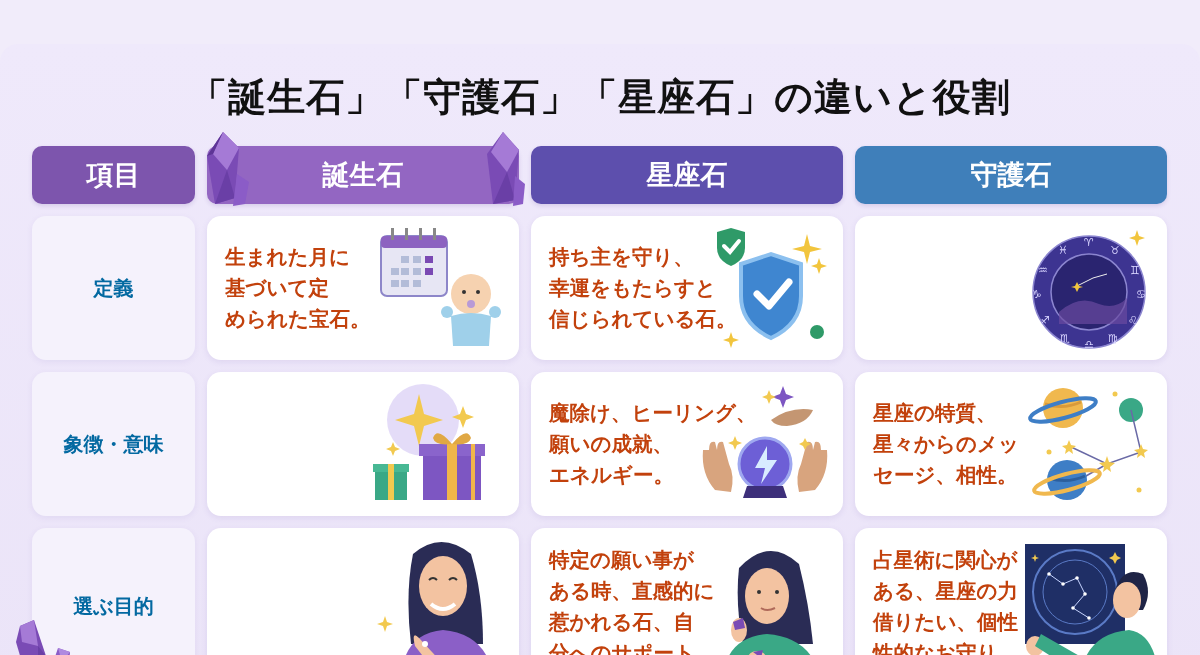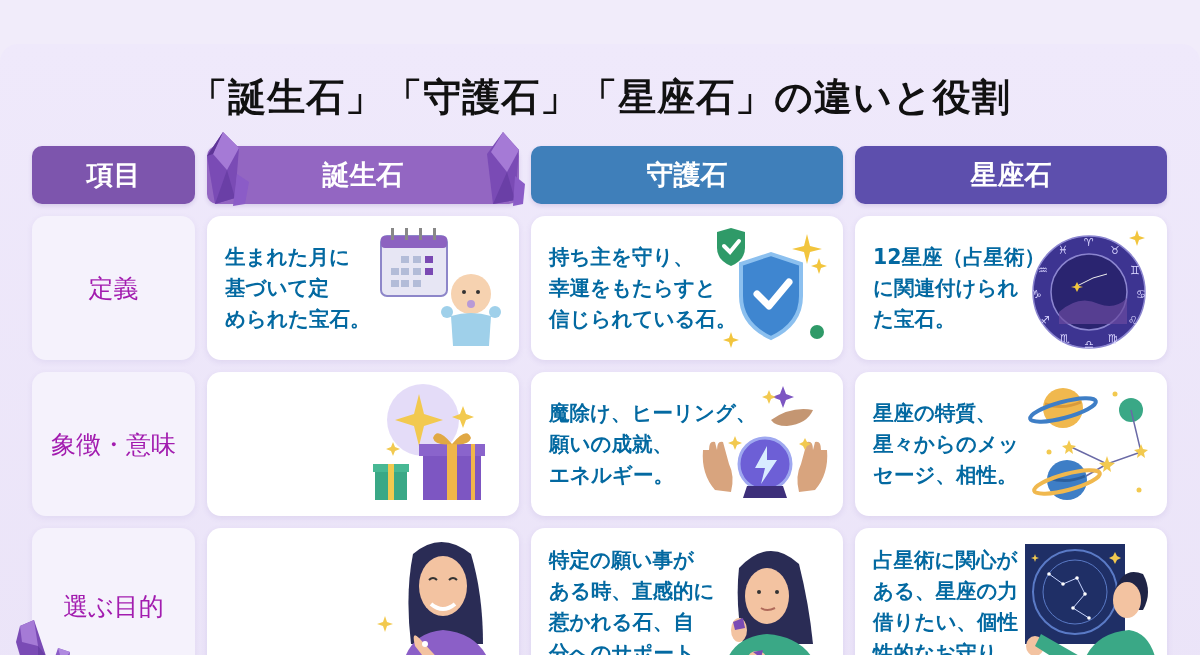--- a/index.html
+++ b/index.html
@@ -39,34 +39,34 @@
     box-shadow: 0 2px 4px rgba(80,50,140,0.15);
   }
   .hdr.item { background: #7d55ad; }
   .hdr.birth { background: #9366c2; text-align: center; }
   .hdr.guard { background: #3f7fba; }
   .hdr.zodiac { background: #5d4fad; }
   .rowlabel {
     background: #f5f2fc;
     border-radius: 14px;
     display: flex; align-items: center; justify-content: center;
-    font-size: 25px; font-weight: normal; color: #a21caf;
+    font-size: 20px; font-weight: bold; color: #0369a1;
     box-shadow: 0 2px 6px rgba(90,60,160,0.08);
   }
   .cell {
     background: #ffffff;
     border-radius: 14px;
     position: relative;
     box-shadow: 0 2px 6px rgba(90,60,160,0.10);
     overflow: hidden;
   }
   .cell .txt {
     position: absolute; left: 18px; top: 50%;
     transform: translateY(-50%);
-    font-size: 20.5px; font-weight: bold; color: #0369a1;
+    font-size: 20.5px; font-weight: bold; color: #c2410c;
     line-height: 31px;
     white-space: pre-line;
   }
   .cell .ill {
     position: absolute; right: 8px; top: 8px; bottom: 6px;
     width: 140px;
   }
   .crystal { position: absolute; }
 </style>
 </head>
@@ -89,25 +89,25 @@
         <polygon points="36,44 48,52 44,74 32,76" fill="#8b5cc7"></polygon>
       </svg>
       <span>誕生石</span>
       <svg class="crystal" style="right:-8px;top:-16px" width="50" height="78" viewBox="0 0 50 78">
         <polygon points="26,2 42,20 38,70 16,74 10,24" fill="#7a4bb5"></polygon>
         <polygon points="26,2 42,20 30,42 14,22" fill="#a57ad6"></polygon>
         <polygon points="30,42 38,70 16,74" fill="#6a3fa6"></polygon>
         <polygon points="38,46 48,54 46,74 36,76" fill="#8b5cc7"></polygon>
       </svg>
     </div>
+    <div class="hdr zodiac">
+        <span>星座石</span>
+      </div>
     <div class="hdr guard">
         <span>守護石</span>
-      </div>
-    <div class="hdr zodiac">
-        <span>星座石</span>
       </div>
 
     <div class="rowlabel">定義</div>
     <div class="cell">
       <div class="txt">生まれた月に
 基づいて定
 められた宝石。</div>
       <svg class="ill" viewBox="0 0 140 130">
         <rect x="10" y="12" width="66" height="60" rx="6" fill="#e7e6f4" stroke="#8d86c9" stroke-width="2"></rect>
         <rect x="10" y="12" width="66" height="12" rx="4" fill="#8c62c0"></rect>
@@ -149,23 +149,20 @@
         <path d="M29 22 L35 28 L44 17" stroke="#fff" stroke-width="4" fill="none" stroke-linecap="round"></path>
         <path d="M46 40 L76 30 L106 40 L106 72 Q106 100 76 114 Q46 100 46 72 Z" fill="#3f86d0" stroke="#8cc0ef" stroke-width="4"></path>
         <path d="M62 70 L74 82 L94 58" stroke="#fff" stroke-width="7" fill="none" stroke-linecap="round" stroke-linejoin="round"></path>
         <path d="M112 10 L115 22 L127 25 L115 28 L112 40 L109 28 L97 25 L109 22 Z" fill="#f2c53d"></path>
         <path d="M124 34 L126 40 L132 42 L126 44 L124 50 L122 44 L116 42 L122 40 Z" fill="#f2c53d"></path>
         <path d="M36 108 L38 114 L44 116 L38 118 L36 124 L34 118 L28 116 L34 114 Z" fill="#f2c53d"></path>
         <circle cx="122" cy="108" r="7" fill="#2f9a68"></circle>
       </svg>
     </div>
     <div class="cell">
-      <div class="txt">12星座（占星術）
-に関連付けられ
-た宝石。</div>
       <svg class="ill" viewBox="0 0 140 130">
         <circle cx="70" cy="68" r="56" fill="#3d3491"></circle>
         <circle cx="70" cy="68" r="38" fill="#2a2470" stroke="#8c86d0" stroke-width="1.5"></circle>
         <circle cx="70" cy="68" r="56" fill="none" stroke="#8c86d0" stroke-width="1.5"></circle>
         <path d="M40 88 Q60 70 80 80 Q96 86 108 74 L108 100 L40 100 Z" fill="#6a4aa0" opacity="0.7"></path>
         <g fill="#d8d4ff" font-size="11" font-family="DejaVu Sans, sans-serif" text-anchor="middle">
           <text x="70" y="22">♈</text>
             <text x="96" y="30">♉</text>
             <text x="116" y="50">♊</text>
             <text x="122" y="74">♋</text>

